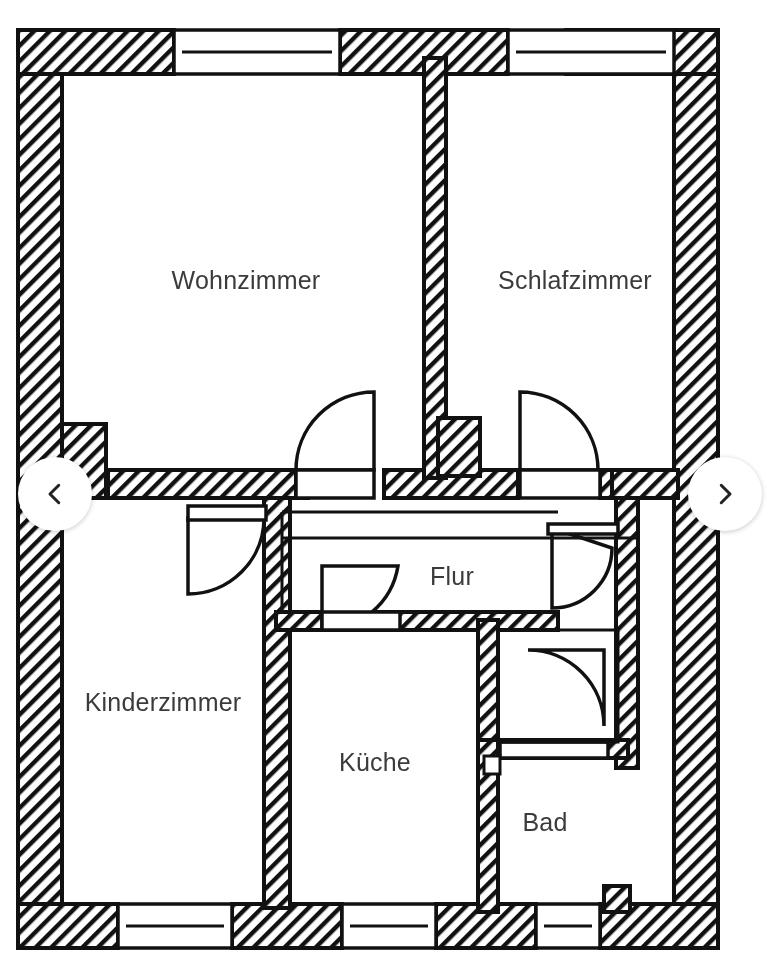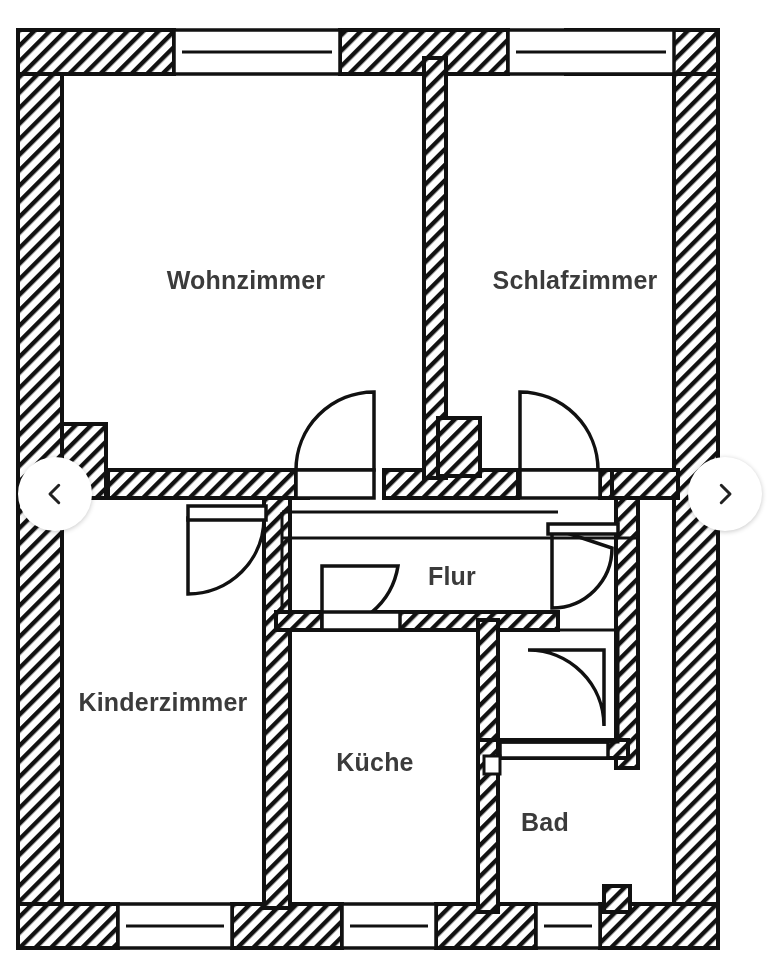--- a/index.html
+++ b/index.html
@@ -1,21 +1,21 @@
 <!DOCTYPE html>
 <html><head>
 <meta charset="utf-8">
 <title>Grundriss</title>
 <style>
   html,body{margin:0;padding:0;background:#ffffff;}
   body{
     width:780px;height:960px;position:relative;overflow:hidden;
     font-family:"Liberation Sans","DejaVu Sans",sans-serif;
   }
-  #viewer{position:absolute;inset:0;background:#3b82f6;font-weight:bold;}
+  #viewer{position:absolute;inset:0;background:#3b82f6;}
   #topbar{position:absolute;left:0;top:0;width:780px;height:20px;background:#000000;}
   #planwrap{position:absolute;left:0;top:0;width:780px;height:960px;}
   svg#plan{display:block;width:780px;height:960px;}
 
   .navbtn{
     position:absolute;width:74px;height:74px;border-radius:50%;
     background:#ffffff;border:none;padding:0;cursor:pointer;
     box-shadow:0 1px 5px rgba(0,0,0,.22);
     display:flex;align-items:center;justify-content:center;
   }

